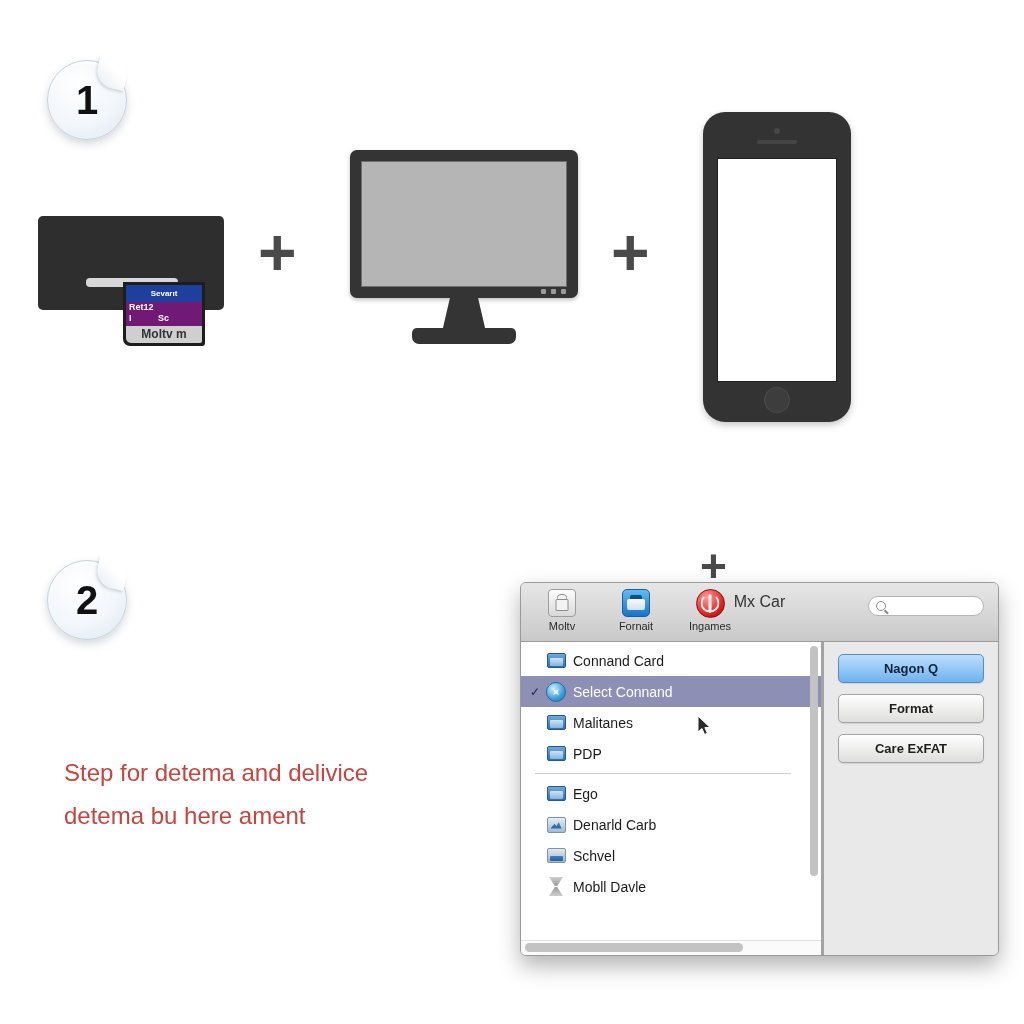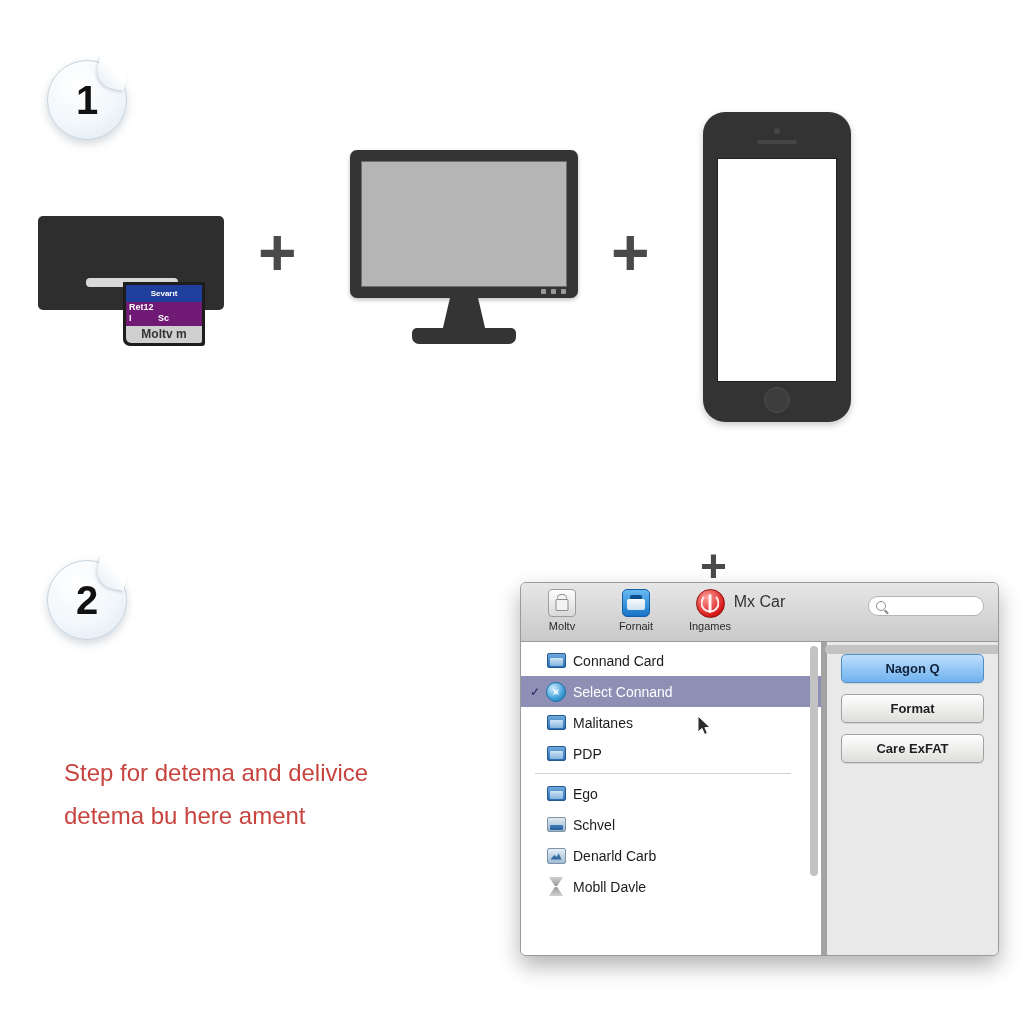--- a/index.html
+++ b/index.html
@@ -187,22 +187,22 @@
     content:"";position:absolute;right:-4px;bottom:-3px;width:5px;height:1.6px;
     background:#8c8c8c;transform:rotate(45deg);
   }
   .search-input{
     border:none;outline:none;background:transparent;font-size:11px;
     margin-left:4px;width:88px;font-family:"Liberation Sans", sans-serif;color:#333;
   }
 
   .dlg-body{flex:1;display:flex;min-height:0;}
   .dlg-list-wrap{
-    width:300px;flex:none;background:#ffffff;border-right:6px solid #a3a3a3;
-    display:flex;flex-direction:row;position:relative;
+    width:300px;flex:none;background:#ffffff;border-right:3px solid #a3a3a3;
+    display:flex;flex-direction:column;position:relative;
   }
   .dlg-list{flex:1;overflow:hidden;padding-top:3px;}
   .li{
     height:31px;display:flex;align-items:center;padding-left:6px;
     font-size:14px;color:#1b1b1b;box-sizing:border-box;
   }
   .li.sel{background:#8d8fb5;color:#ffffff;}
   .li .chk{width:16px;flex:none;font-size:12px;color:#3a3f7a;text-align:center;}
   .li.sel .chk{color:#22265e;}
   .li .li-ico{width:26px;flex:none;display:flex;align-items:center;justify-content:center;}
@@ -434,31 +434,31 @@
           <span class="chk"></span>
           <span class="li-ico">
               <span class="folder"></span>
             </span>
           <span class="li-label">Ego</span>
         </div>
 
         <div class="li">
           <span class="chk"></span>
           <span class="li-ico">
+              <span class="net-disk"></span>
+            </span>
+          <span class="li-label">Denarld Carb</span>
+        </div>
+
+        <div class="li">
+          <span class="chk"></span>
+          <span class="li-ico">
               <span class="disk-gray"></span>
             </span>
           <span class="li-label">Schvel</span>
-        </div>
-
-        <div class="li">
-          <span class="chk"></span>
-          <span class="li-ico">
-              <span class="net-disk"></span>
-            </span>
-          <span class="li-label">Denarld Carb</span>
         </div>
 
         <div class="li">
           <span class="chk"></span>
           <span class="li-ico">
               <span class="hourglass"></span>
             </span>
           <span class="li-label">Mobll Davle</span>
         </div>
 

